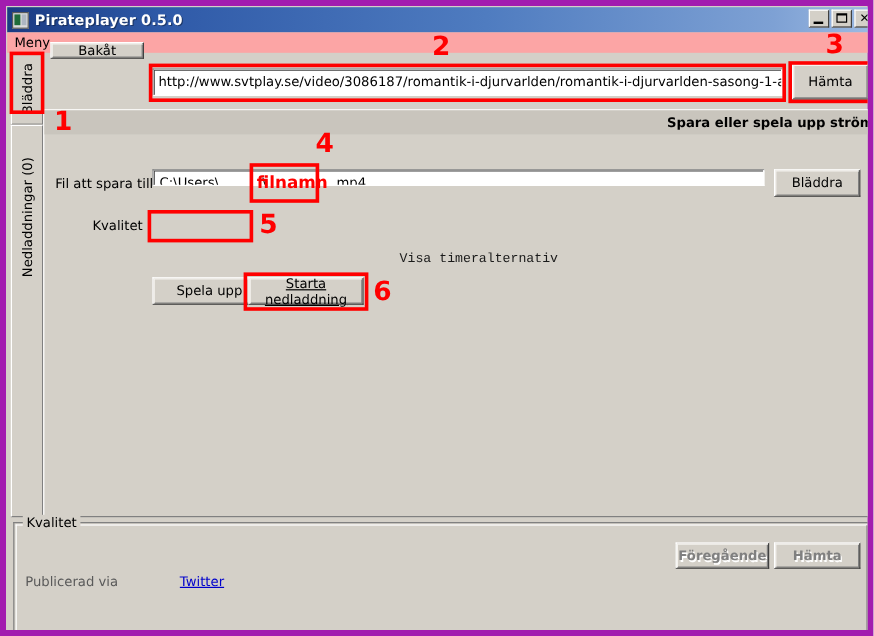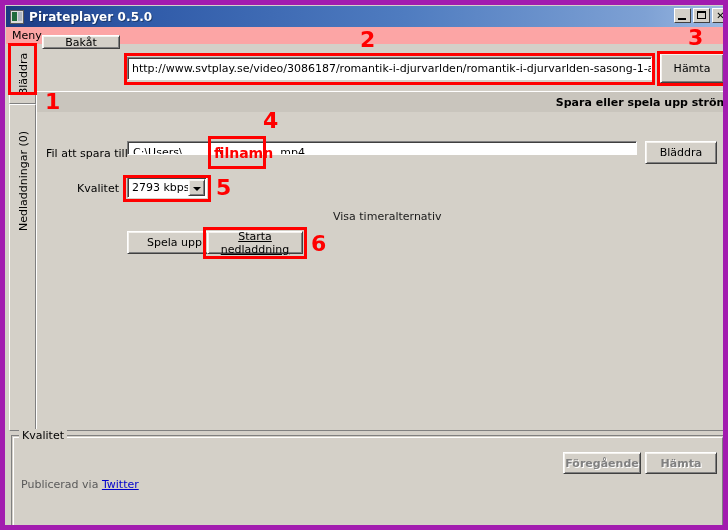--- a/index.html
+++ b/index.html
@@ -203,21 +203,21 @@
 
   
   .lbl {
     position: absolute;
     font-size: 11px;
     color: #000;
     white-space: nowrap;
   }
   .lbl-saveto { left: 41px; top: 142px; }
   .lbl-quality { left: 72px; top: 177px; }
-  .lbl-timer { left: 328px; top: 205px; color: #1a1a1a; }
+  .lbl-timer { left: 328px; top: 205px; color: #1a1a1a; font-family: Liberation Mono, monospace; }
 
   .file-field {
     position: absolute;
     left: 122px; top: 136px;
     width: 510px; height: 14px;
     background: #ffffff;
     border: 1px solid;
     border-color: #808080 #ffffff #ffffff #808080;
     box-shadow: inset 1px 1px 0 #404040;
     box-sizing: border-box;
@@ -298,20 +298,21 @@
   .btn-prev { position: absolute; left: 558px; top: 447px; width: 78px; height: 22px; }
   .btn-next { position: absolute; left: 640px; top: 447px; width: 72px; height: 22px; }
   .pub {
     position: absolute;
     left: 16px; top: 473px;
     font-size: 11px;
     color: #5a5a5a;
   }
   .pub a {
     color: #0000cc;
+    margin-left: 48px;
   }
 
   
   .ann-box {
     position: absolute;
     border: 3px solid #ff0000;
     box-sizing: border-box;
     pointer-events: none;
   }
   .ann-num {
@@ -377,24 +378,20 @@
     <div class="band">
       <span class="band-text">Spara eller spela upp ström</span>
     </div>
   </div>
 
   <div class="lbl lbl-saveto">Fil att spara till</div>
   <div class="file-field"><span>C:\Users\</span><span class="gap"></span><span>\</span><span style="display:inline-block;width:58px"></span><span>mp4</span></div>
   <div class="btn btn-browse">Bläddra</div>
 
   <div class="lbl lbl-quality">Kvalitet</div>
-  <div class="combo">
-    <span>2793 kbps</span>
-    <span class="combo-arrow"></span>
-  </div>
 
   <div class="lbl lbl-timer">Visa timeralternativ</div>
 
   <div class="btn btn-play">Spela upp</div>
   <div class="btn btn-dl">Starta nedladdning</div>
 
   <div class="group">
     <div class="group-inner"></div>
   </div>
   <div class="group-title" style="position:absolute;left:14px;top:424px;">Kvalitet</div>

